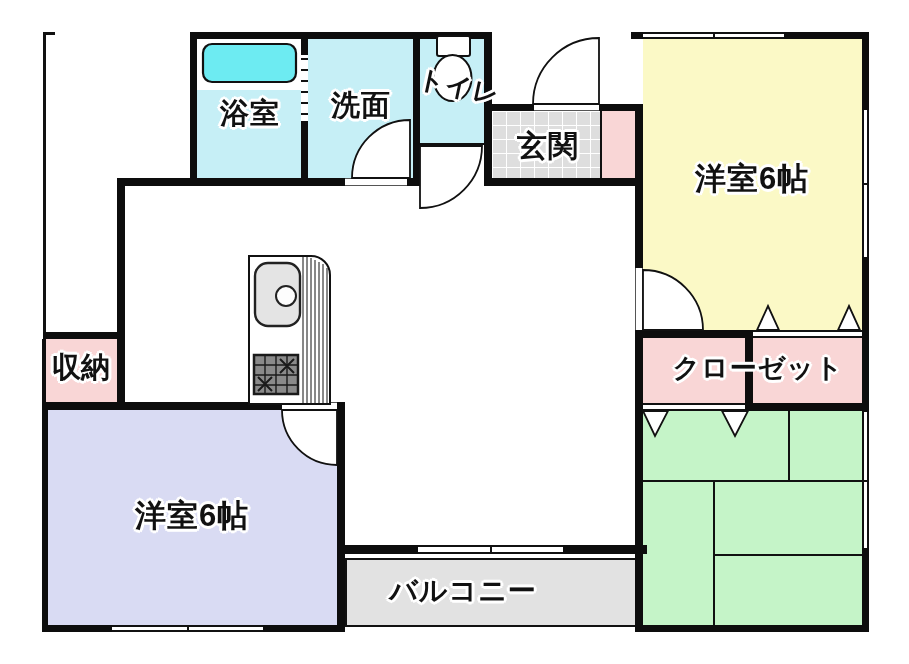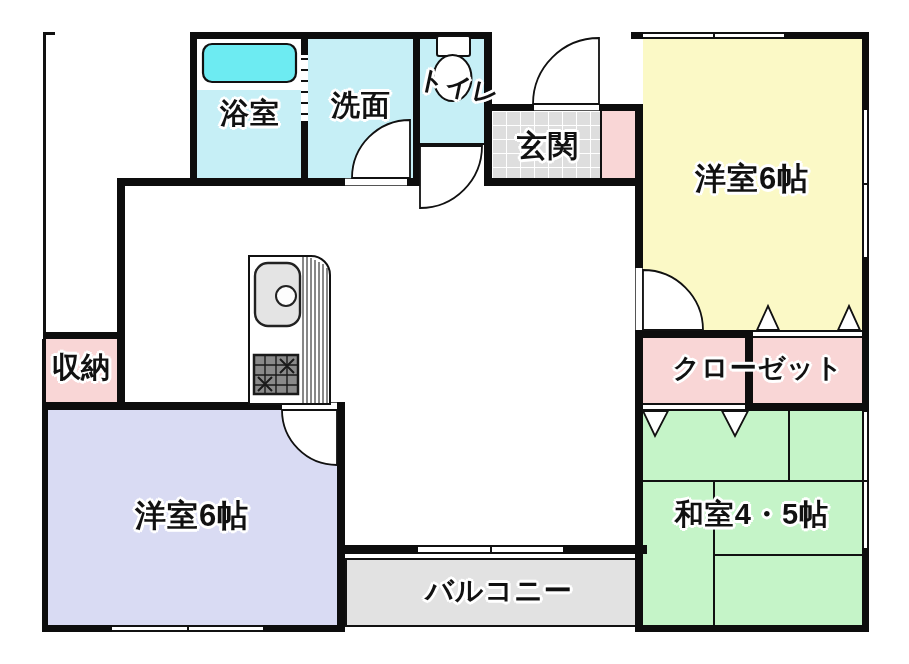--- a/index.html
+++ b/index.html
@@ -155,18 +155,17 @@
       <path d="M258,377 L272,391 M272,377 L258,391 M280,359 L294,373 M294,359 L280,373" stroke="#1a1a1a" stroke-width="2" fill="none"></path>
     </g>
   </svg>
 
   <div class="lbl" style="left:250px;top:114px;font-size:29px;">浴室</div>
   <div class="lbl" style="left:361px;top:106px;font-size:29px;">洗面</div>
   <div class="lbl rot" style="left:459px;top:87px;font-size:26px;">トイレ</div>
   <div class="lbl" style="left:548px;top:146px;font-size:30px;">玄関</div>
   <div class="lbl" style="left:752px;top:179px;font-size:31px;">洋室6帖</div>
   <div class="lbl" style="left:758px;top:368px;font-size:27px;">クローゼット</div>
-  <div class="lbl" style="left:752px;top:515px;font-size:29px;">和室4・5帖</div>
   <div class="lbl" style="left:81px;top:368px;font-size:29px;letter-spacing:0;">収納</div>
   <div class="lbl" style="left:192px;top:516px;font-size:31px;">洋室6帖</div>
-  <div class="lbl" style="left:499px;top:591px;font-size:28px;">バルコニー</div>
+  <div class="lbl" style="left:463px;top:591px;font-size:28px;">バルコニー</div>
 
 </div>
 
 </body></html>

